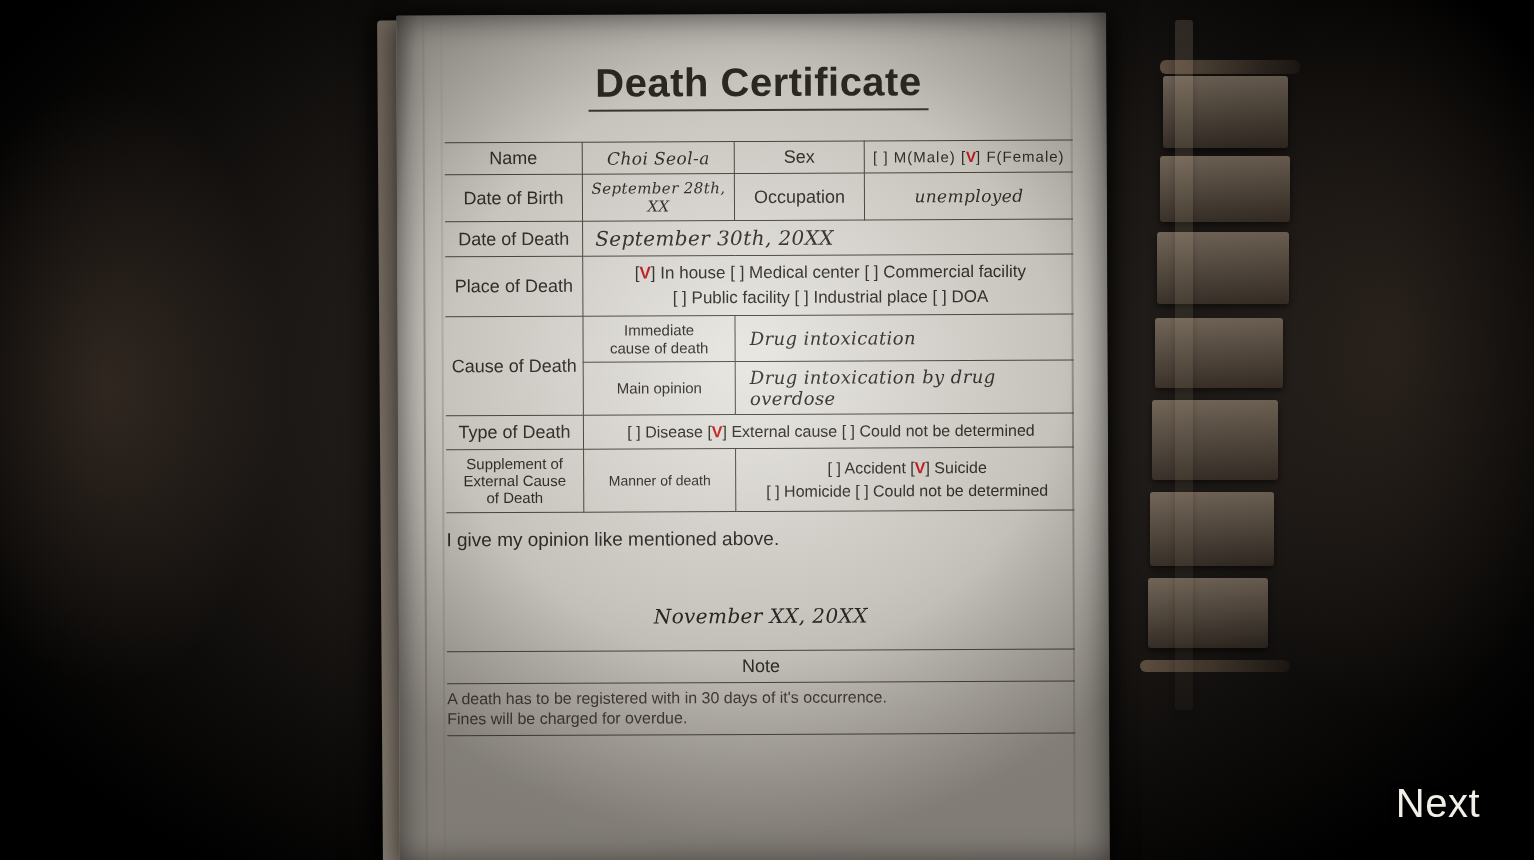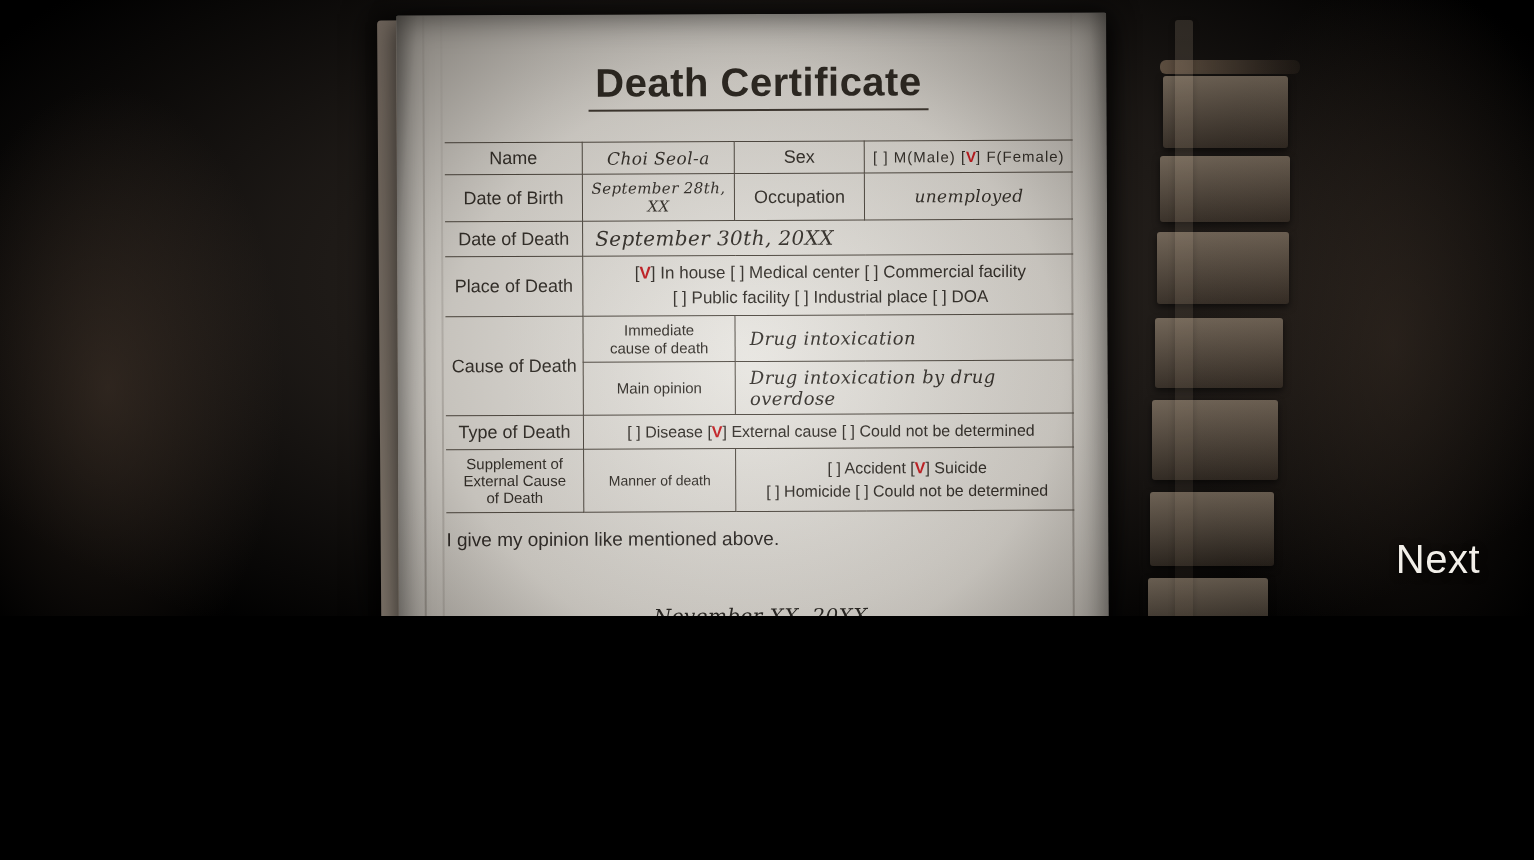--- a/index.html
+++ b/index.html
@@ -5,21 +5,21 @@
   * { box-sizing: border-box; }
   html, body {
     margin: 0; padding: 0;
     width: 1534px; height: 860px;
     background: #000;
     overflow: hidden;
     font-family: "Liberation Sans", sans-serif;
   }
   #stage {
     position: relative;
-    width: 1534px; height: 616px;
+    width: 1534px; height: 860px;
     background:
       radial-gradient(ellipse 60% 70% at 50% 45%, rgba(90,78,68,0.55) 0%, rgba(30,26,23,0.9) 55%, #000 100%),
       #000;
     overflow: hidden;
   }
   
   .wall-left {
     position: absolute; left: 0; top: 0; width: 360px; height: 860px;
     background: radial-gradient(ellipse 70% 50% at 30% 45%, rgba(78,62,50,0.5), rgba(0,0,0,0) 70%);
   }

